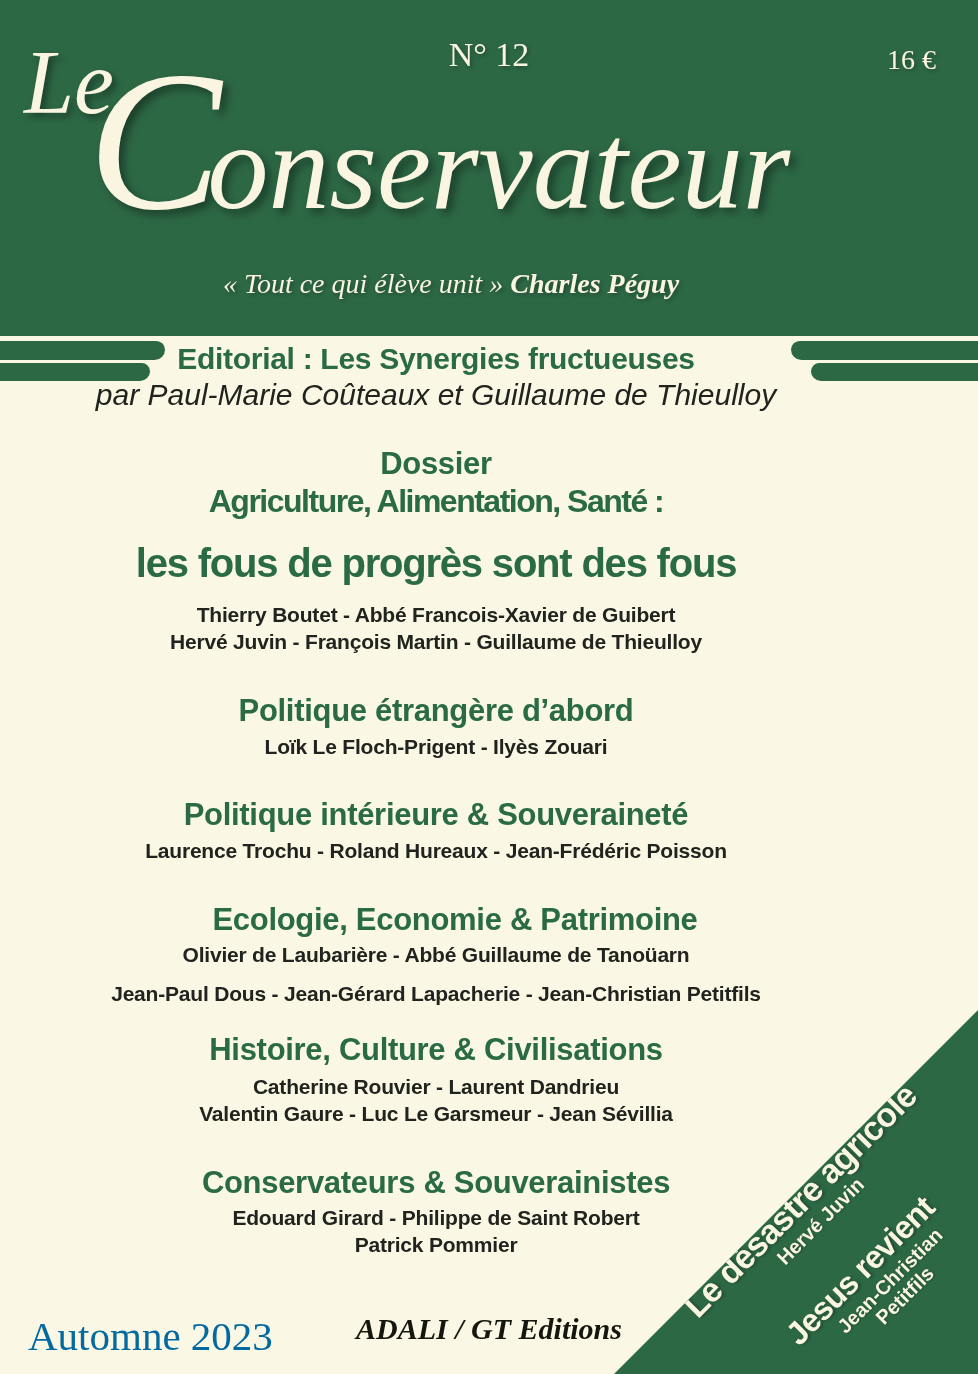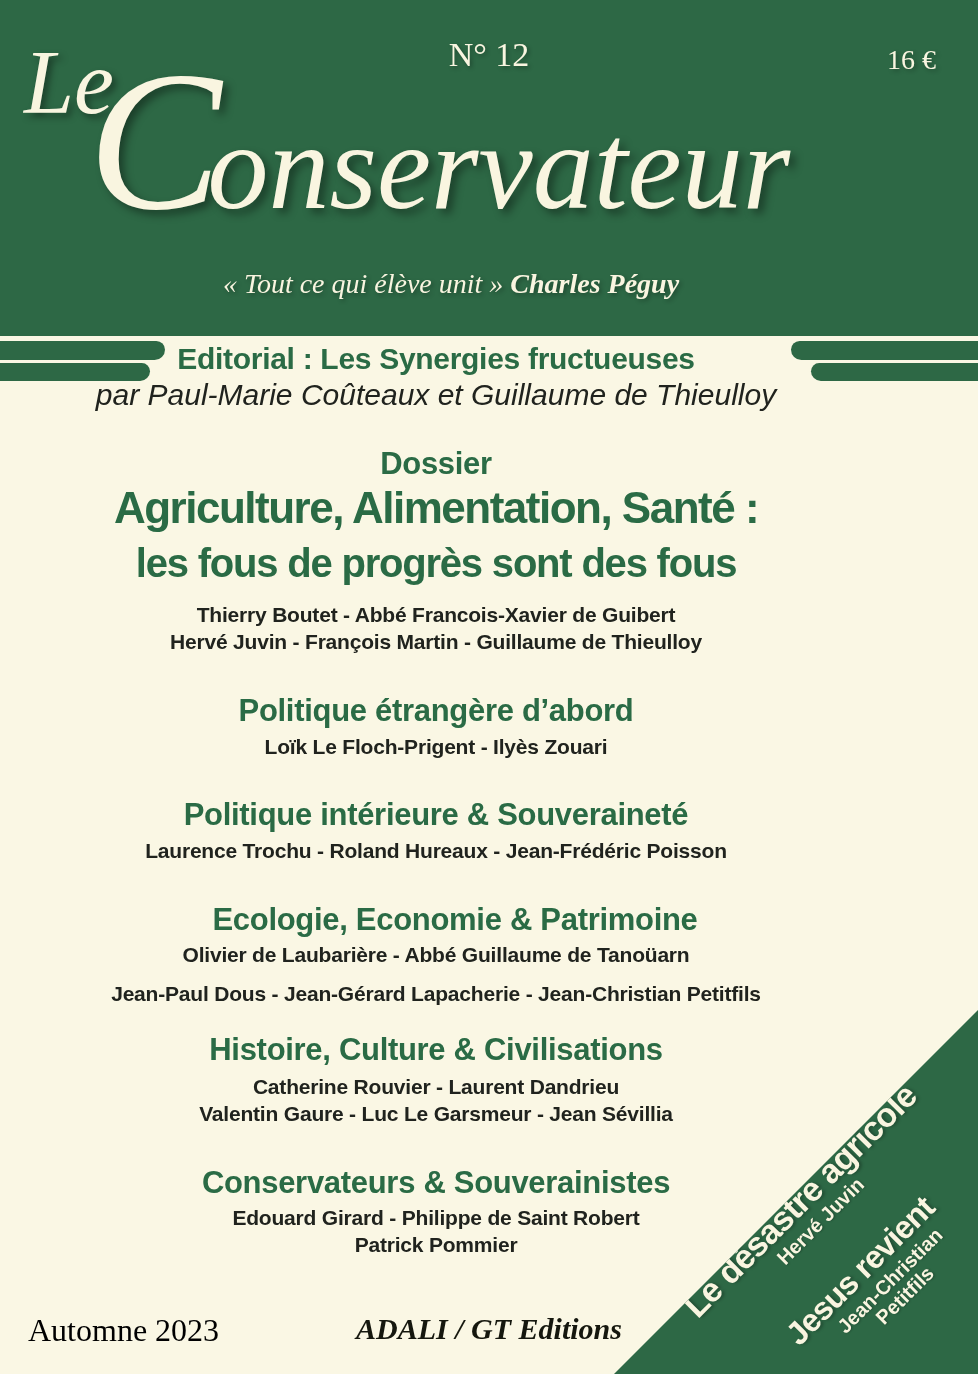--- a/index.html
+++ b/index.html
@@ -56,42 +56,42 @@
   .bar-lt { left:0;  top:341px; width:165px; height:19px; border-radius:0 10px 12px 0; }
   .bar-lb { left:0;  top:363px; width:150px; height:18px; border-radius:0 10px 12px 0; }
   .bar-rt { right:0; top:341px; width:187px; height:19px; border-radius:10px 0 0 12px; }
   .bar-rb { right:0; top:363px; width:167px; height:18px; border-radius:10px 0 0 12px; }
   
   .block { position:absolute; left:0; width:872px; text-align:center; line-height:1.1; }
   .h-green { color:#2A6B45; font-weight:bold; letter-spacing:-0.3px; }
   .ed-title   { top:342px; font-size:30px; }
   .ed-byline  { top:378px; font-size:30px; font-style:italic; color:#20231E; }
   .kicker     { top:447px; font-size:31px; }
-  .d-title1   { top:484px; font-size:44px; letter-spacing:-1.5px; }
+  .d-title1   { top:484px; font-size:32px; letter-spacing:-1.5px; }
   .d-title2   { top:541px; font-size:40px; letter-spacing:-1.2px; }
   .authors    { color:#20231E; font-weight:bold; font-size:21px; letter-spacing:-0.2px; }
   .d-auth1 { top:603px; }
   .d-auth2 { top:630px; }
   .s1-title { top:694px; font-size:31px; }
   .s1-a1    { top:735px; }
   .s2-title { top:798px; font-size:31px; }
   .s2-a1    { top:839px; }
   .s3-title { top:903px; font-size:31px;padding-left:19px; }
   .s3-a1    { top:943px; }
   .s3-a2    { top:971px;margin-top:11px; }
   .s4-title { top:1033px; font-size:31px; }
   .s4-a1    { top:1075px; }
   .s4-a2    { top:1102px; }
   .s5-title { top:1166px; font-size:31px; }
   .s5-a1    { top:1206px; }
   .s5-a2    { top:1233px;text-align:center; }
   
   .footer-season {
     position:absolute; left:28px; top:1312px;
-    font-family:"Liberation Serif", serif; font-size:32px; color:#000000;text-align:center;
+    font-family:"Liberation Serif", serif; font-size:41px; color:#0369a1;text-align:center;
   }
   .footer-pub {
     position:absolute; left:0; top:1312px; width:978px; text-align:center;
     font-family:"Liberation Serif", serif; font-size:30px; color:#15170E;
     font-weight:bold; font-style:italic;
   }
   
   .corner {
     position:absolute; left:614px; top:1010px; width:364px; height:364px;
     background:#2D6845;

